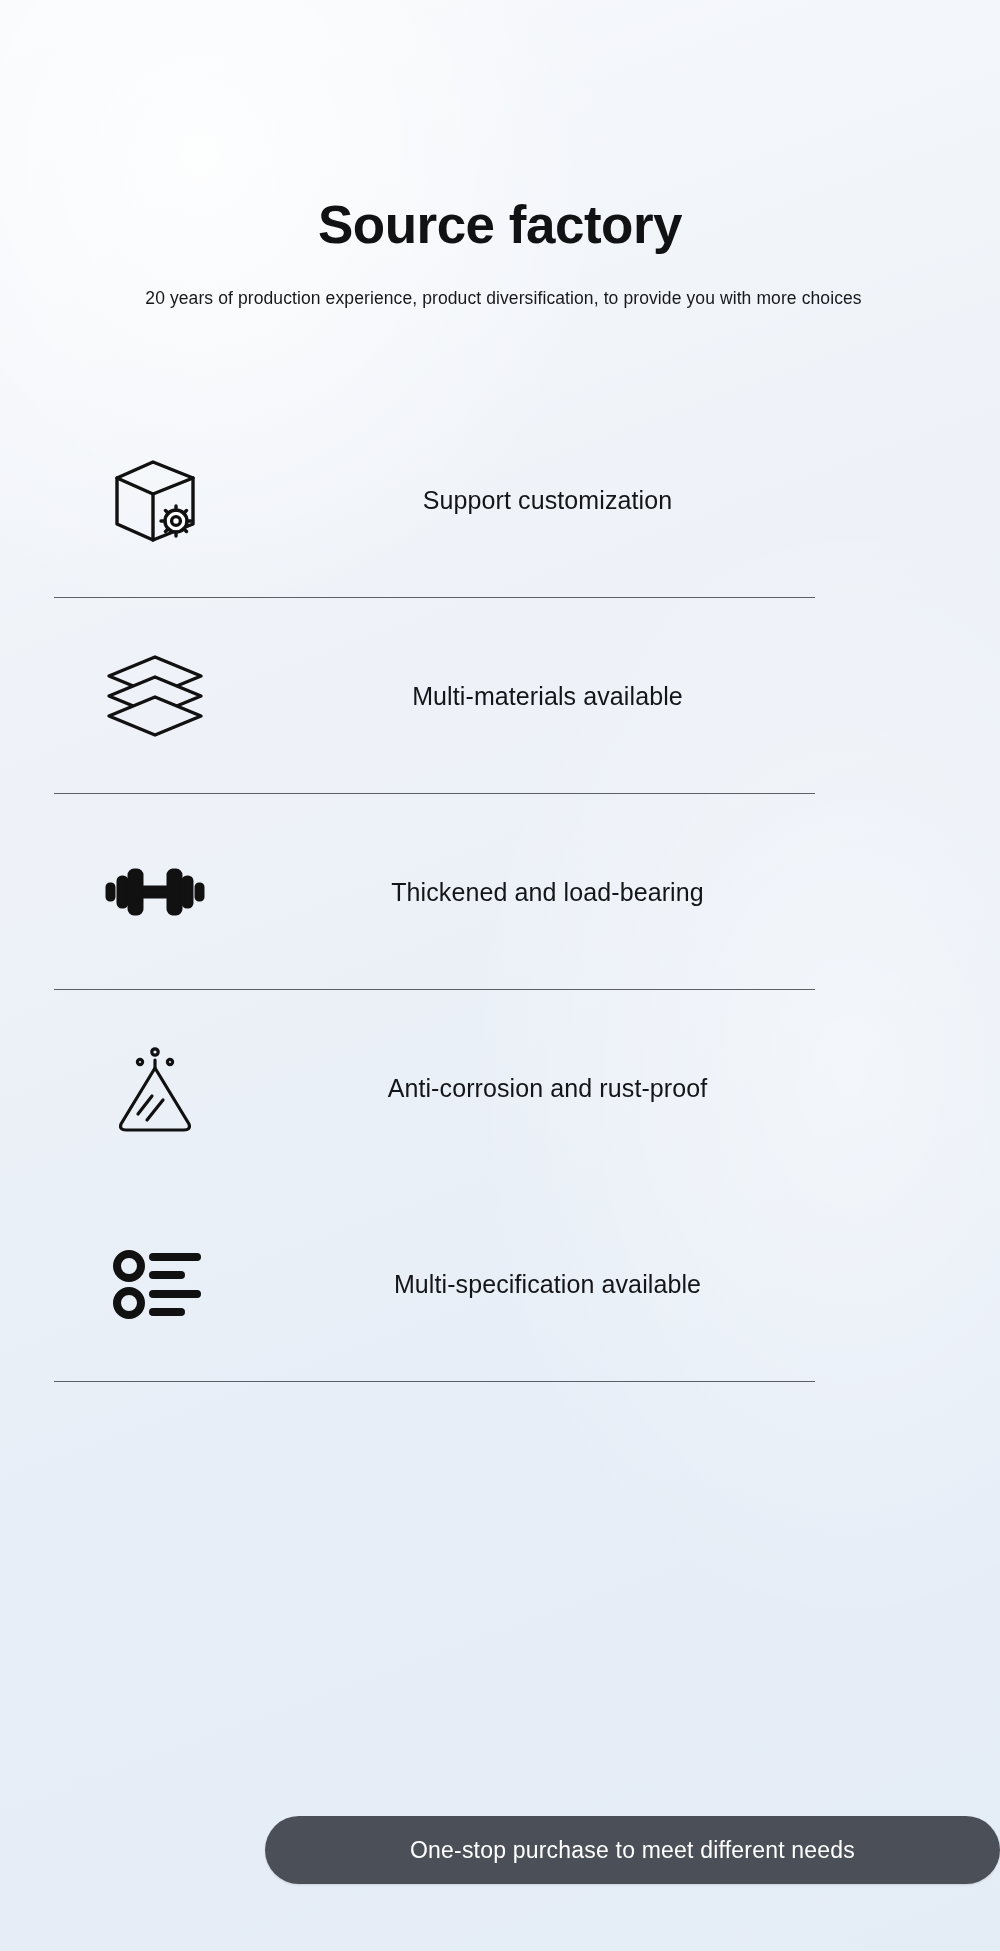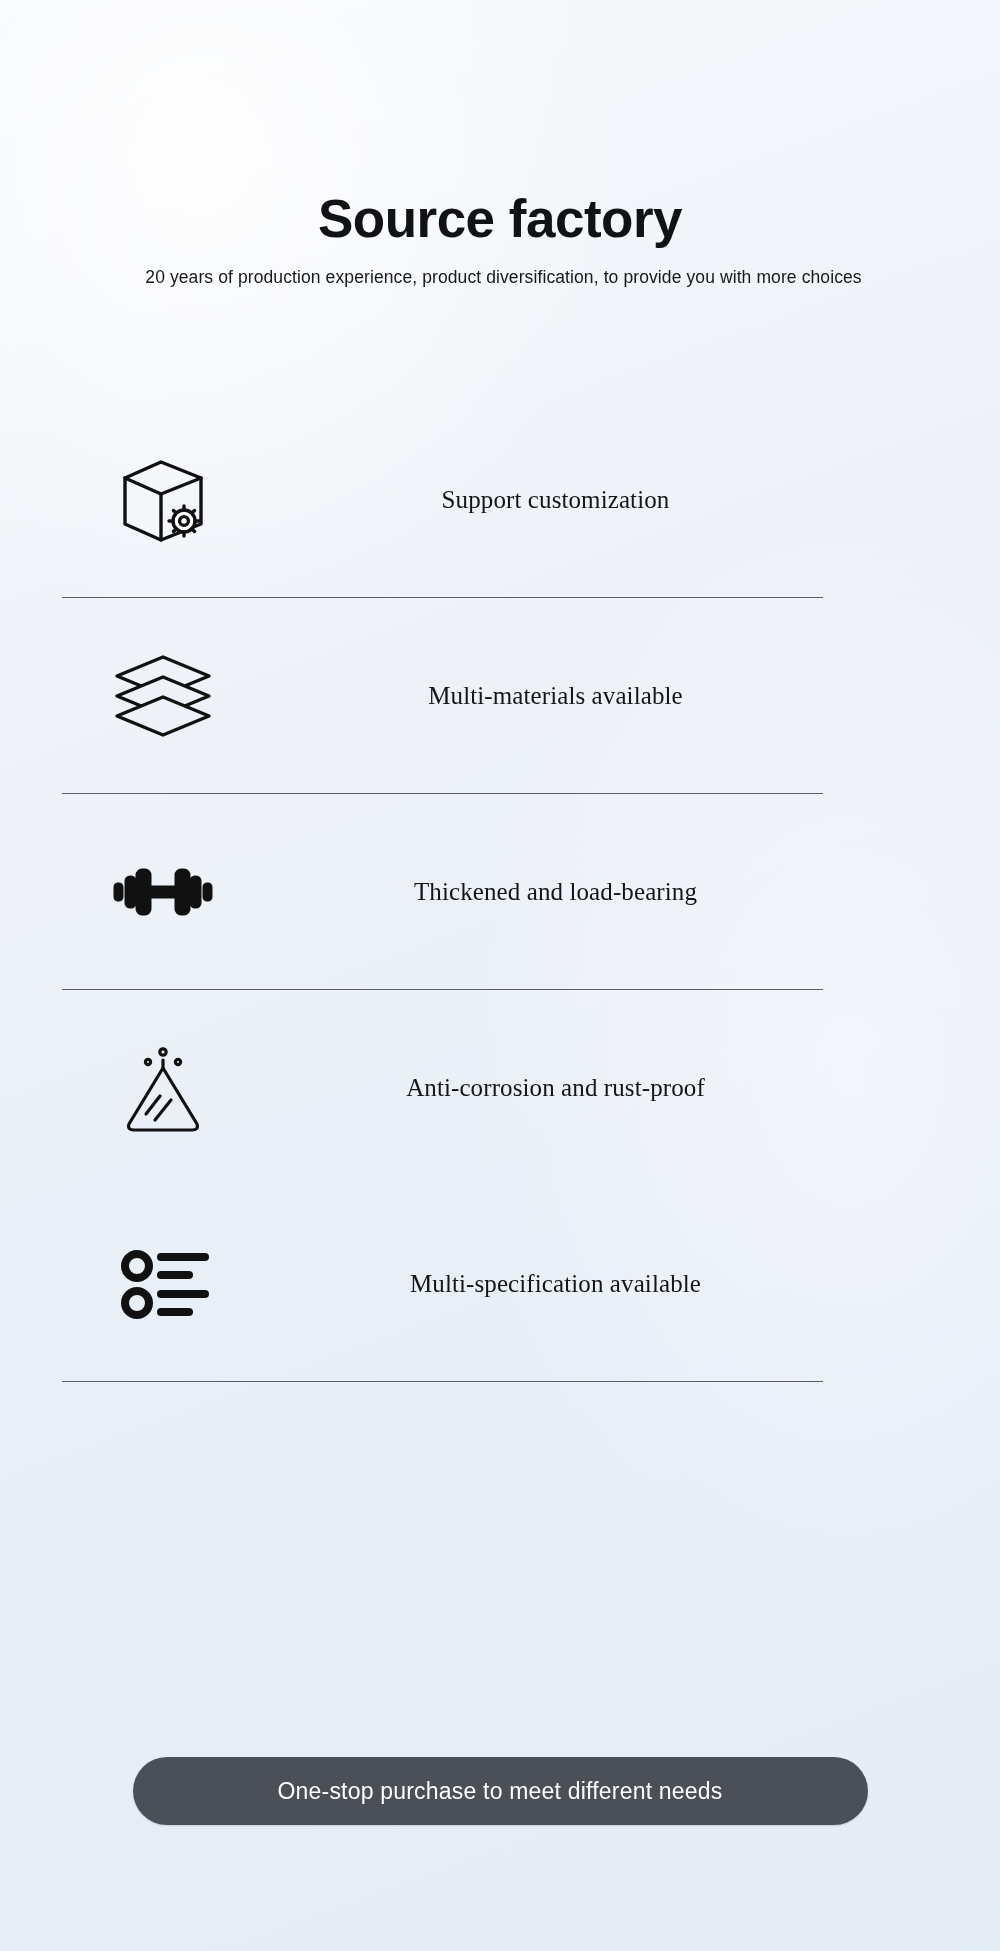--- a/index.html
+++ b/index.html
@@ -29,50 +29,49 @@
 
   .page {
     position: relative;
     width: 1000px;
     height: 1951px;
   }
 
   
   .header {
     position: absolute;
-    top: 189px;
+    top: 195px;
     left: 0;
     width: 100%;
     text-align: center;
   }
 
   .title {
     font-size: 53px;
     font-weight: 700;
     letter-spacing: -0.5px;
     color: #111214;
     line-height: 1.15;
   }
 
   .subtitle {
-    margin-top: 17px;
+    margin-top: 32px;
     font-size: 17.5px;
     font-weight: 400;
     color: #17181a;
     letter-spacing: 0.1px;
     padding-left: 7px;
   }
 
   
   .features {
     position: absolute;
     top: 402px;
-    left: 78px;
+    left: 70px;
     width: 845px;
-    font-family: Liberation Serif, serif;
   }
 
   .feature-row {
     position: relative;
     height: 196px;
     display: flex;
     align-items: center;
   }
 
   .feature-icon {
@@ -99,25 +98,25 @@
     right: 100px;
     bottom: 0;
     height: 1px;
     background: #2b2e33;
     opacity: 0.75;
   }
 
   
   .cta-wrap {
     position: absolute;
-    top: 1757px;
+    top: 1816px;
     left: 0;
     width: 100%;
     display: flex;
-    justify-content: center;
+    justify-content: flex-end;
   }
 
   .cta {
     width: 735px;
     height: 68px;
     border-radius: 34px;
     background: #4b5058;
     color: #ffffff;
     font-size: 23px;
     font-family: "Liberation Sans", sans-serif;

